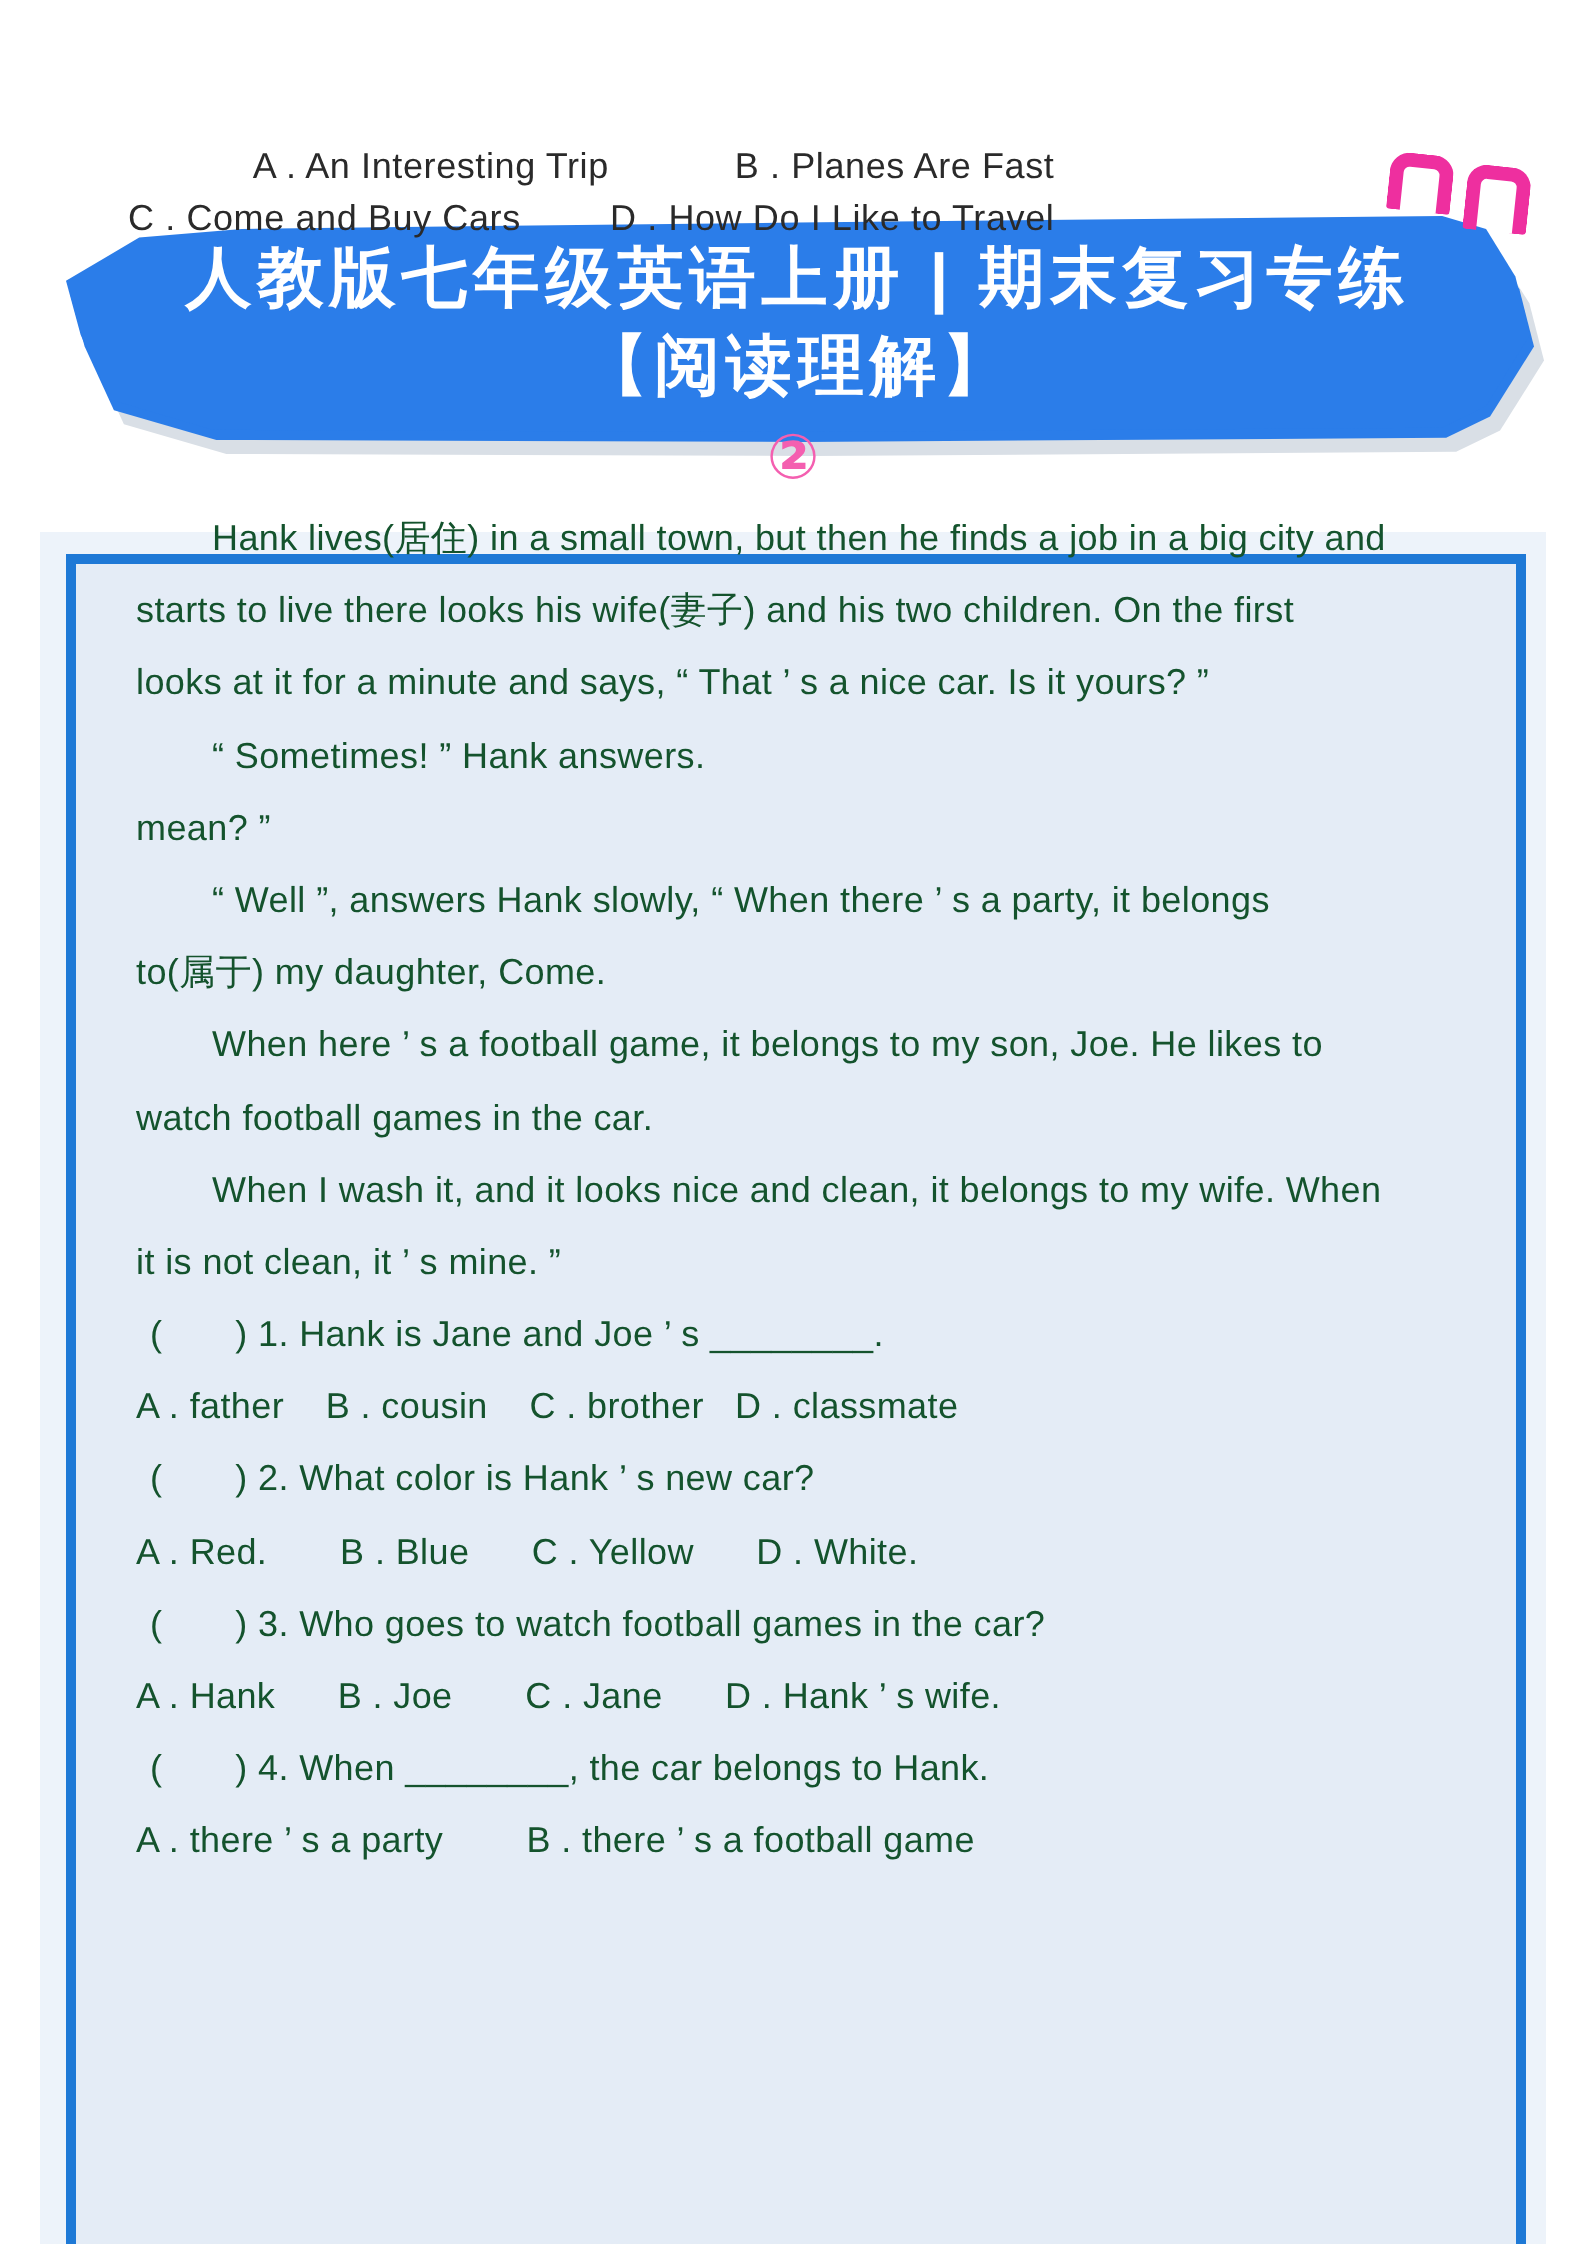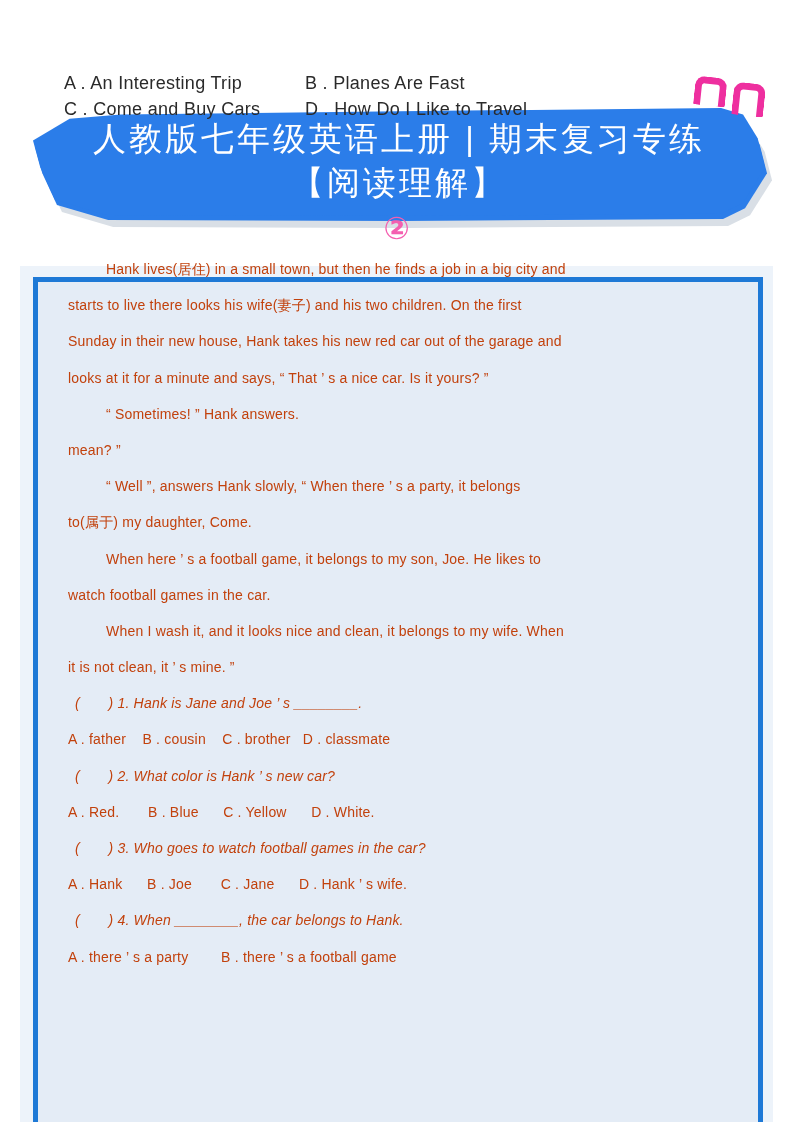--- a/index.html
+++ b/index.html
@@ -6,33 +6,33 @@
   body{
     width:793px;height:1122px;position:relative;overflow:hidden;
     background:#ffffff;
     font-family:"Liberation Sans","DejaVu Sans",sans-serif;
   }
   
   .top-options{
     position:absolute;left:64px;top:70px;z-index:6;
     font-size:18px;color:#2a2a2a;letter-spacing:.3px;
   }
-  .opt-row{display:flex;height:26px;line-height:26px;}
+  .opt-row{display:flex;height:26px;line-height:26px;justify-content:flex-end;}
   .opt-row .c1{width:241px;display:inline-block;}
   
   .banner-shape{
     position:absolute;left:33px;top:108px;width:732px;height:106px;
     clip-path:polygon(0% 30%,5% 10%,12% 6%,50% 3%,94% 0%,97% 6%,99% 28%,100% 55%,97% 88%,94% 98%,50% 100%,10% 99%,3% 85%,1% 55%);
   }
   .banner-echo-gray{background:#d9dfe6;transform:translate(7px,14px);z-index:0;}
   .banner-echo-blue{background:#2b7de9;transform:translate(2px,7px);z-index:1;}
   .banner-main{
     background:#2b7de9;z-index:2;
     display:flex;flex-direction:column;align-items:center;justify-content:center;
-    color:#ffffff;font-weight:normal;font-size:33px;letter-spacing:3px;
+    color:#ffffff;font-weight:bold;font-size:33px;letter-spacing:3px;
     text-align:center;line-height:44px;padding-bottom:2px;
   }
   
   .quote-icon{position:absolute;left:694px;top:79px;z-index:4;display:flex;gap:7px;transform:rotate(6deg);}
   .quote-hook{width:18px;border:7px solid #ee2f9f;border-bottom:none;border-radius:10px 10px 2px 2px;}
   .quote-hook.h1{height:22px;}
   .quote-hook.h2{height:26px;transform:translateY(2px);}
   
   .section-marker{
     position:absolute;left:0;right:0;top:212px;z-index:5;
@@ -40,25 +40,25 @@
   }
   
   .panel{position:absolute;left:20px;top:266px;width:753px;height:856px;background:#edf3fa;z-index:0;}
   .reading-box{
     position:absolute;left:33px;top:277px;width:730px;height:870px;
     box-sizing:border-box;border:5px solid #1e79d6;background:#e4ecf6;z-index:1;
   }
   
   .content{
     position:absolute;left:68px;top:251px;width:690px;z-index:3;
-    font-size:14px;color:#c2410c;letter-spacing:.2px;
+    font-size:18px;color:#14532d;letter-spacing:.2px;
   }
   .line{height:36.2px;line-height:36.2px;white-space:nowrap;}
   .line.indent{padding-left:38px;}
-  .line.q{padding-left:7px;font-style:italic;}
+  .line.q{padding-left:7px;}
 </style>
 </head>
 <body>
 
 <div class="top-options">
   <div class="opt-row">
     <span class="c1">A . An Interesting Trip</span>
     <span>B . Planes Are Fast</span>
   </div>
   <div class="opt-row">
@@ -80,21 +80,20 @@
 </div>
 
 <div class="section-marker">②</div>
 
 <div class="panel"></div>
 <div class="reading-box"></div>
 
 <div class="content">
   <div class="line indent">Hank lives(居住) in a small town, but then he finds a job in a big city and</div>
   <div class="line">starts to live there looks his wife(妻子) and his two children. On the first</div>
-  <div class="line">Sunday in their new house, Hank takes his new red car out of the garage and</div>
   <div class="line">looks at it for a minute and says,  “ That ’ s a nice car. Is it yours? ”</div>
   <div class="line indent">“ Sometimes! ”  Hank answers.</div>
   <div class="line">mean? ”</div>
   <div class="line indent">“ Well ”, answers Hank slowly,  “ When there ’ s a party, it belongs</div>
   <div class="line">to(属于) my daughter, Come.</div>
   <div class="line indent">When here ’ s a football game, it belongs to my son, Joe. He likes to</div>
   <div class="line">watch football games in the car.</div>
   <div class="line indent">When I wash it, and it looks nice and clean, it belongs to my wife. When</div>
   <div class="line">it is not clean, it ’ s mine. ”</div>
 

